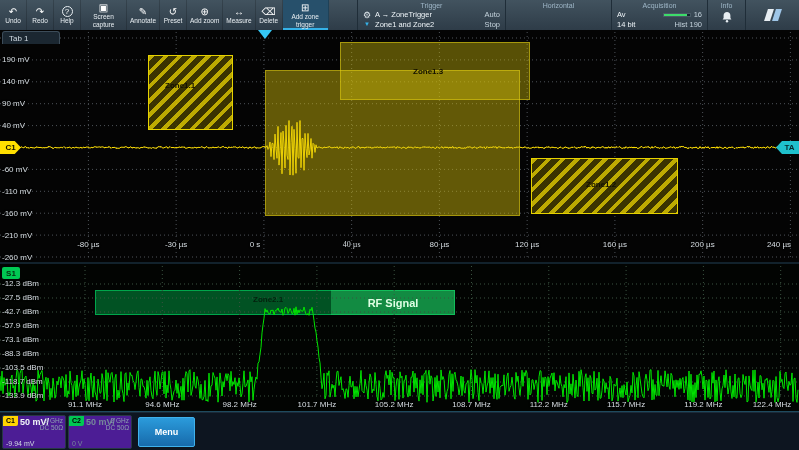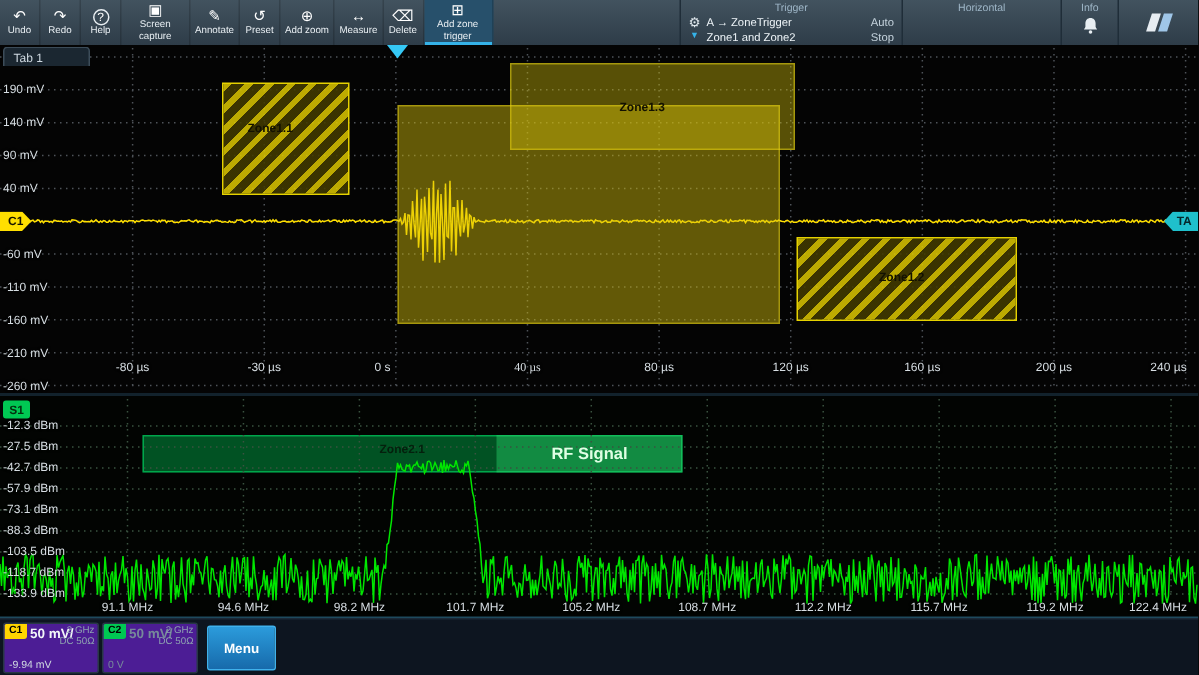--- a/index.html
+++ b/index.html
@@ -96,21 +96,21 @@
   .chbox.dim .chscale{color:#76899a}.chbox.dim .chofs{color:#76899a}
   #s1-box{width:88px}
   #s1-box .chscale{left:18px}
   .s1close{position:absolute;right:2px;top:0;font-size:8px;color:#93a7b5;cursor:pointer}
   .s1level{position:absolute;right:4px;top:12px;font-size:7px;color:#e4edf3}
   .s1src{position:absolute;left:3px;bottom:1px;font-size:6.5px;color:#93a7b5}
   .s1rbw{position:absolute;left:20px;bottom:1px;font-size:6.5px;color:#93a7b5}
   #side-buttons{margin-left:auto;display:flex;gap:2px;align-items:center}
   .sbtn{height:28px;min-width:22px;padding:0 5px;background:#2d3d4b;border:1px solid #3d4f5e;border-radius:2px;
     color:#e4ebf0;font-size:8px;display:flex;align-items:center;justify-content:center;cursor:pointer}
-  #menu-btn{height:30px;width:46px;margin-left:4px;background:linear-gradient(#2b9bdb,#176aab);
+  #menu-btn{height:30px;width:57px;margin-left:4px;background:linear-gradient(#2b9bdb,#176aab);
     border:1px solid #3fb1ec;border-radius:2px;color:#fff;font-size:9px;font-weight:bold;
     display:flex;align-items:center;justify-content:center;cursor:pointer}
 </style>
 </head>
 <body>
 
 <div id="root">
 
   <div id="toolbar">
     <div id="tb-buttons">
@@ -170,20 +170,34 @@
           <span class="pl">Zone1 and Zone2</span>
           <span class="pr">Stop</span>
         </div>
       </div>
     </div>
 
     <div class="panel" id="horizontal-panel">
       <div class="ptitle">Horizontal</div>
     </div>
 
+    <div class="panel" id="acquisition-panel">
+      <div class="ptitle">Acquisition</div>
+      <div class="pgrid">
+        <span class="pl">Av</span>
+        <span class="pr acqbar-wrap">
+          <span class="acqbar">
+              <span class="acqfill"></span>
+            </span>
+          <span>16</span>
+        </span>
+        <span class="pl">14 bit</span>
+        <span class="pr">Hist 190</span>
+      </div>
+    </div>
 
     <div class="panel" id="info-panel">
       <div class="ptitle">Info</div>
       <span class="bell">
         <svg width="10" height="11" viewBox="0 0 10 11">
             <path d="M5 0C3 0 1.6 1.5 1.6 3.5V6L.6 7.6h8.8L8.4 6V3.5C8.4 1.5 7 0 5 0z" fill="#e8eef2"></path>
             <circle cx="5" cy="9.3" r="1.2" fill="#e8eef2"></circle>
           </svg>
       </span>
     </div>

